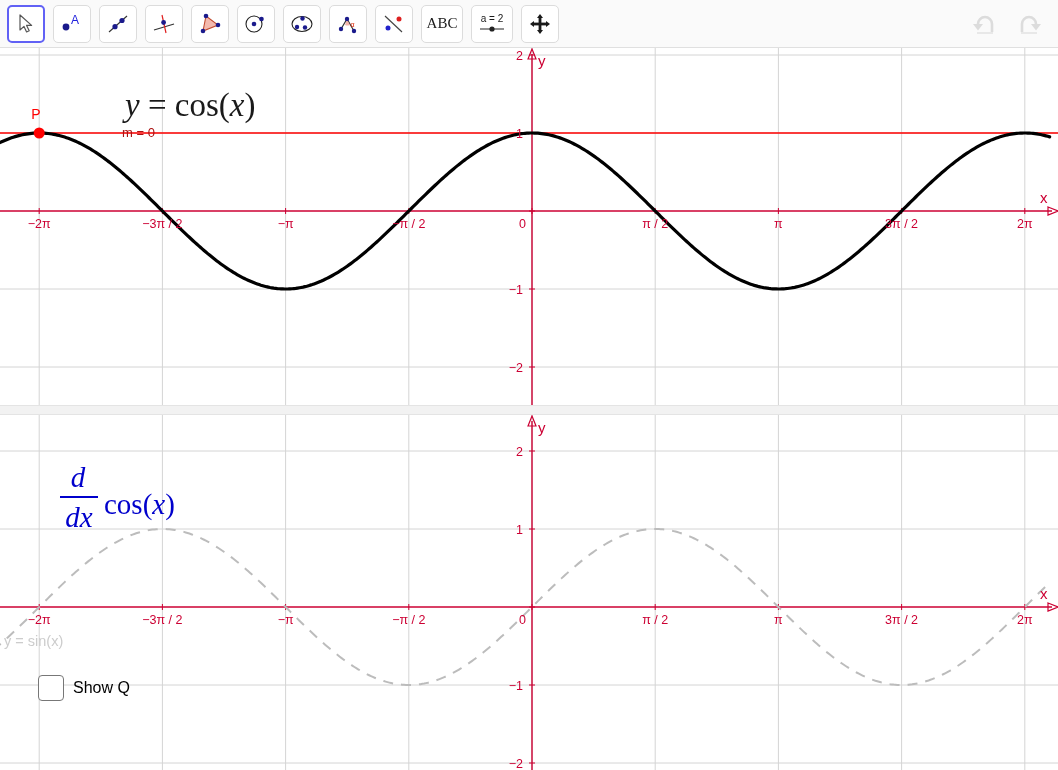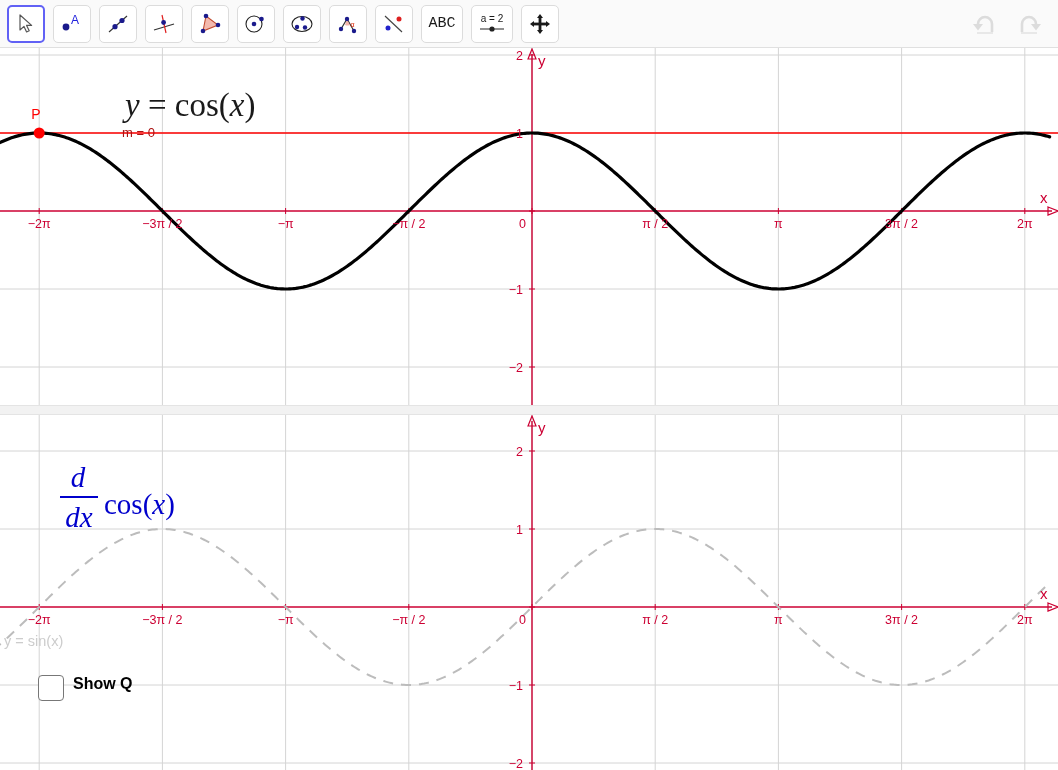--- a/index.html
+++ b/index.html
@@ -34,21 +34,21 @@
     cursor: pointer;
     flex: 0 0 auto;
   }
   .tool-btn.selected {
     border: 2px solid #6161f5;
   }
   .tool-btn.wide { width: 42px; }
   .tool-label {
     font-size: 15px;
     color: #1a1a1a;
-    font-family: Liberation Mono, monospace;
+    font-family: Liberation Serif, serif;
   }
   #undo-redo {
     position: absolute;
     right: 10px; top: 6px;
     display: flex;
     align-items: center;
     gap: 6px;
   }
   .ur-btn {
     width: 38px; height: 36px;
@@ -80,25 +80,24 @@
     background: #ffffff;
     overflow: hidden;
   }
   .svg-layer { display: block; }
 
   
   #show-q {
     position: absolute;
     left: 38px; top: 675px;
     display: flex;
-    align-items: flex-start;
+    align-items: center;
     gap: 9px;
     cursor: pointer;
     z-index: 20;
-    font-weight: bold;
   }
   #show-q .box {
     width: 26px; height: 26px;
     border: 1px solid #777777;
     border-radius: 4px;
     background: #ffffff;
   }
   #show-q .lbl {
     font-size: 16px;
     color: #000000;

